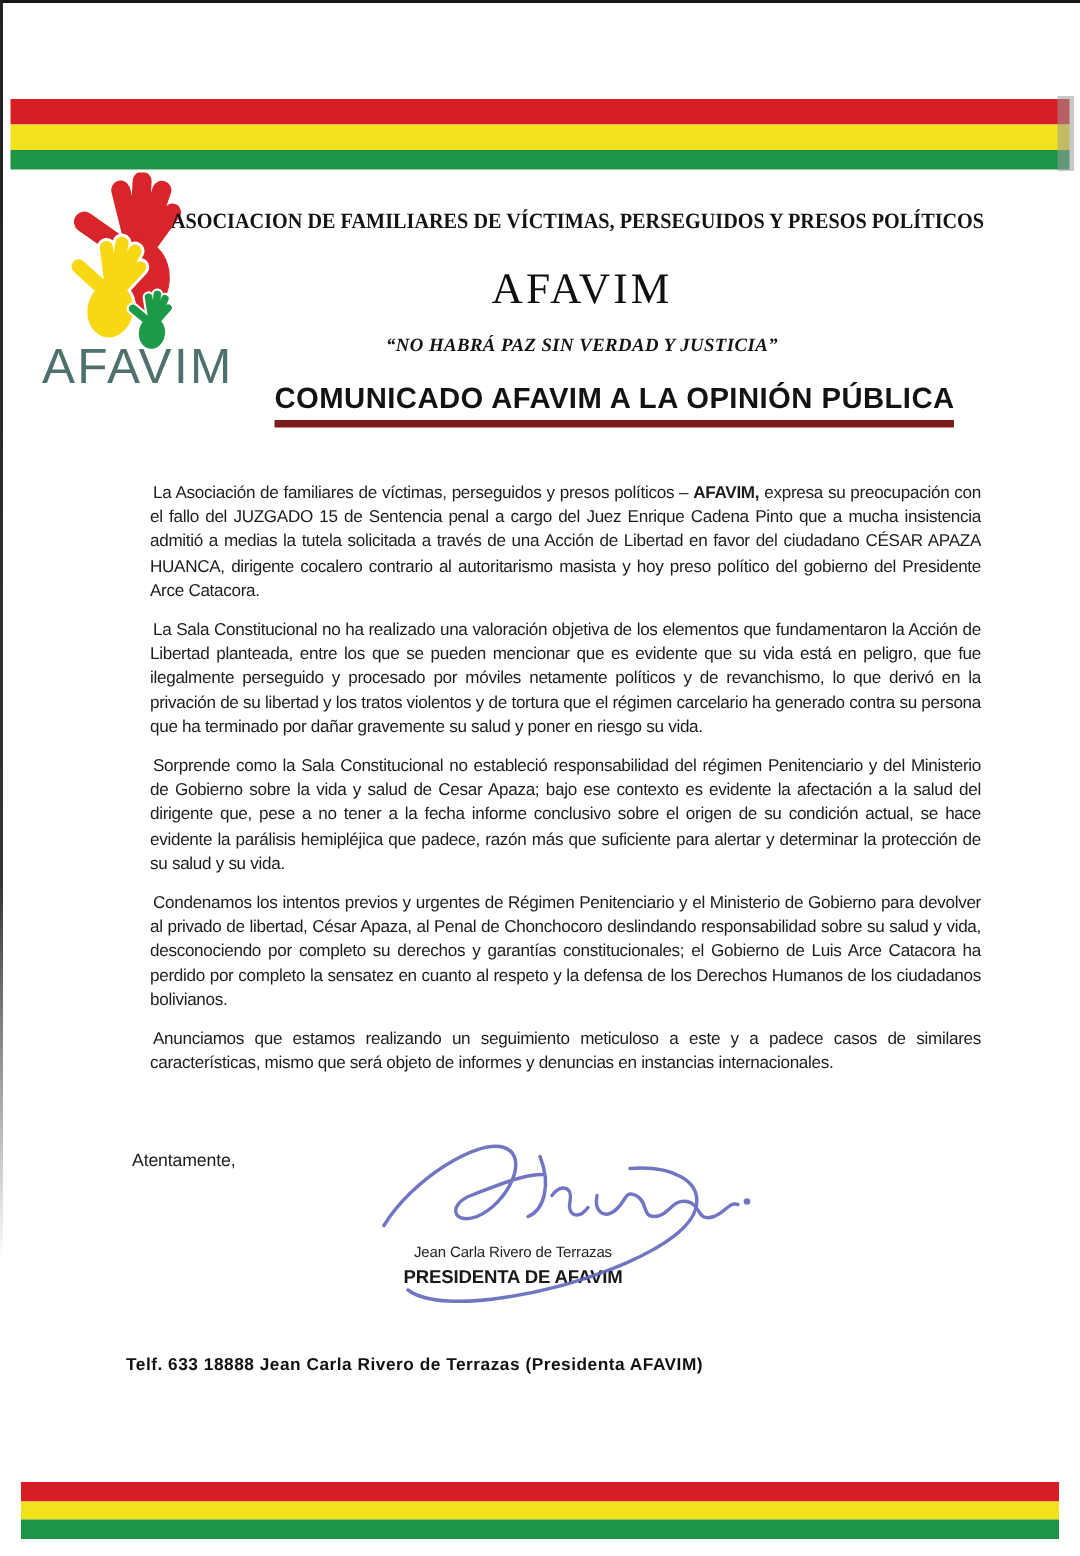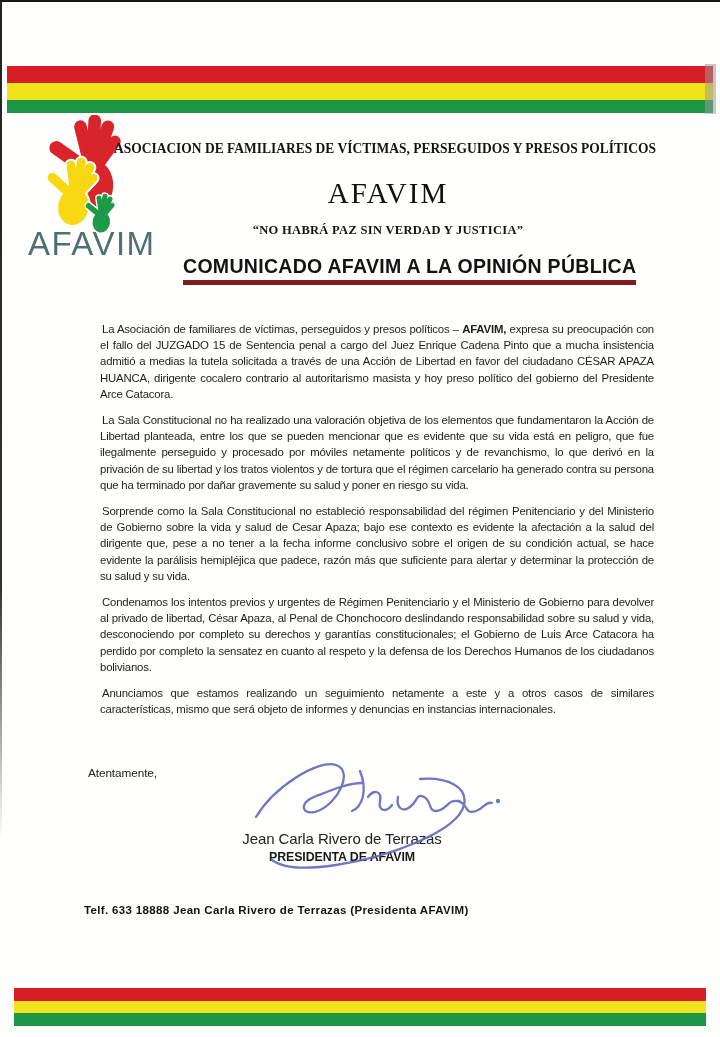--- a/index.html
+++ b/index.html
@@ -26,34 +26,34 @@
   .hands-svg{position:absolute;left:18px;top:115px;width:160px;height:125px;}
   .logo-text{position:absolute;left:28px;top:225px;font-size:33px;letter-spacing:1.5px;
     color:#4e7170;font-family:"Liberation Sans",sans-serif;}
   
   .org-line{position:absolute;left:40px;top:140px;width:690px;text-align:center;
     font-family:"Liberation Serif",serif;font-weight:bold;font-size:14.5px;color:#141414;
     transform:scaleX(0.93);transform-origin:50% 50%;}
   .acronym{position:absolute;left:88px;top:177px;width:600px;text-align:center;
     font-family:"Liberation Serif",serif;font-size:29px;letter-spacing:2px;color:#101010;}
   .slogan{position:absolute;left:88px;top:223px;width:600px;text-align:center;
-    font-family:"Liberation Serif",serif;font-weight:bold;font-size:12.5px;letter-spacing:.3px;color:#141414;}
+    font-family:"Liberation Serif",serif;font-weight:bold;font-size:12.5px;letter-spacing:.3px;color:#141414;font-style:italic;}
   .main-title{position:absolute;left:183px;top:255px;white-space:nowrap;
     font-weight:bold;font-size:19.5px;letter-spacing:.3px;color:#131313;
     border-bottom:5px solid #7f1d1d;padding-bottom:2px;}
   
   .body-text{position:absolute;left:88px;top:321px;width:566px;
     font-size:11.4px;line-height:16.2px;letter-spacing:-0.2px;text-align:justify;color:#1d1d1d;}
   .body-text p{margin:0 0 10px 12px;text-indent:2px;}
   .body-text b{font-weight:bold;}
   
   .salutation{position:absolute;left:88px;top:766px;font-size:11.8px;letter-spacing:-0.1px;}
   .signature-svg{position:absolute;left:240px;top:753px;width:280px;height:120px;z-index:3;}
   .signer{position:absolute;left:192px;top:830px;width:300px;text-align:center;z-index:1;}
-  .signer-name{font-size:15px;color:#222;letter-spacing:-0.1px;}
+  .signer-name{font-size:10px;color:#222;letter-spacing:-0.1px;}
   .signer-role{font-size:12.4px;font-weight:bold;color:#181818;margin-top:3px;letter-spacing:-0.1px;}
   
   .contact{position:absolute;left:84px;top:901px;font-size:11.5px;font-weight:bold;
     letter-spacing:.35px;line-height:18.4px;color:#121212;}
 </style>
 </head>
 <body>
 
 <div class="page">
 
@@ -89,21 +89,21 @@
   <div class="org-line">ASOCIACION DE FAMILIARES DE VÍCTIMAS, PERSEGUIDOS Y PRESOS POLÍTICOS</div>
   <div class="acronym">AFAVIM</div>
   <div class="slogan">“NO HABRÁ PAZ SIN VERDAD Y JUSTICIA”</div>
   <div class="main-title">COMUNICADO AFAVIM A LA OPINIÓN PÚBLICA</div>
 
   <div class="body-text">
     <p><span>La Asociación de familiares de víctimas, perseguidos y presos políticos – </span><b>AFAVIM,</b><span> expresa su preocupación con el fallo del JUZGADO 15 de Sentencia penal a cargo del Juez Enrique Cadena Pinto que a mucha insistencia admitió a medias la tutela solicitada a través de una Acción de Libertad en favor del ciudadano CÉSAR APAZA HUANCA, dirigente cocalero contrario al autoritarismo masista y hoy preso político del gobierno del Presidente Arce Catacora.</span></p>
     <p>La Sala Constitucional no ha realizado una valoración objetiva de los elementos que fundamentaron la Acción de Libertad planteada, entre los que se pueden mencionar que es evidente que su vida está en peligro, que fue ilegalmente perseguido y procesado por móviles netamente políticos y de revanchismo, lo que derivó en la privación de su libertad y los tratos violentos y de tortura que el régimen carcelario ha generado contra su persona que ha terminado por dañar gravemente su salud y poner en riesgo su vida.</p>
     <p>Sorprende como la Sala Constitucional no estableció responsabilidad del régimen Penitenciario y del Ministerio de Gobierno sobre la vida y salud de Cesar Apaza; bajo ese contexto es evidente la afectación a la salud del dirigente que, pese a no tener a la fecha informe conclusivo sobre el origen de su condición actual, se hace evidente la parálisis hemipléjica que padece, razón más que suficiente para alertar y determinar la protección de su salud y su vida.</p>
     <p>Condenamos los intentos previos y urgentes de Régimen Penitenciario y el Ministerio de Gobierno para devolver al privado de libertad, César Apaza, al Penal de Chonchocoro deslindando responsabilidad sobre su salud y vida, desconociendo por completo su derechos y garantías constitucionales; el Gobierno de Luis Arce Catacora ha perdido por completo la sensatez en cuanto al respeto y la defensa de los Derechos Humanos de los ciudadanos bolivianos.</p>
-    <p>Anunciamos que estamos realizando un seguimiento netamente a este y a otros casos de similares características, mismo que será objeto de informes y denuncias en instancias internacionales.</p>
+    <p>Anunciamos que estamos realizando un seguimiento meticuloso a este y a padece casos de similares características, mismo que será objeto de informes y denuncias en instancias internacionales.</p>
   </div>
 
   <div class="salutation">Atentamente,</div>
 
   <svg class="signature-svg" viewBox="0 0 280 120" aria-hidden="true">
     <g fill="none" stroke="#646bbd" stroke-width="2.3" stroke-linecap="round" opacity="0.92">
       <path d="M16,64 C34,34 78,6 96,12 C114,18 98,50 78,58 C62,64 58,50 74,44 C92,37 108,30 122,30"></path>
       <path d="M120,18 C128,38 122,54 112,58"></path>
       <path d="M128,44 C134,36 142,38 140,48 C138,58 146,60 152,52 M158,44 C156,54 162,60 170,54 C178,48 176,40 184,44 C192,48 188,58 196,58 C206,58 208,46 218,48 C228,50 224,62 236,58 C244,55 246,48 252,50"></path>
       <path d="M180,26 C208,24 228,34 224,52 C218,78 150,104 96,112 C70,116 44,116 32,107"></path>

